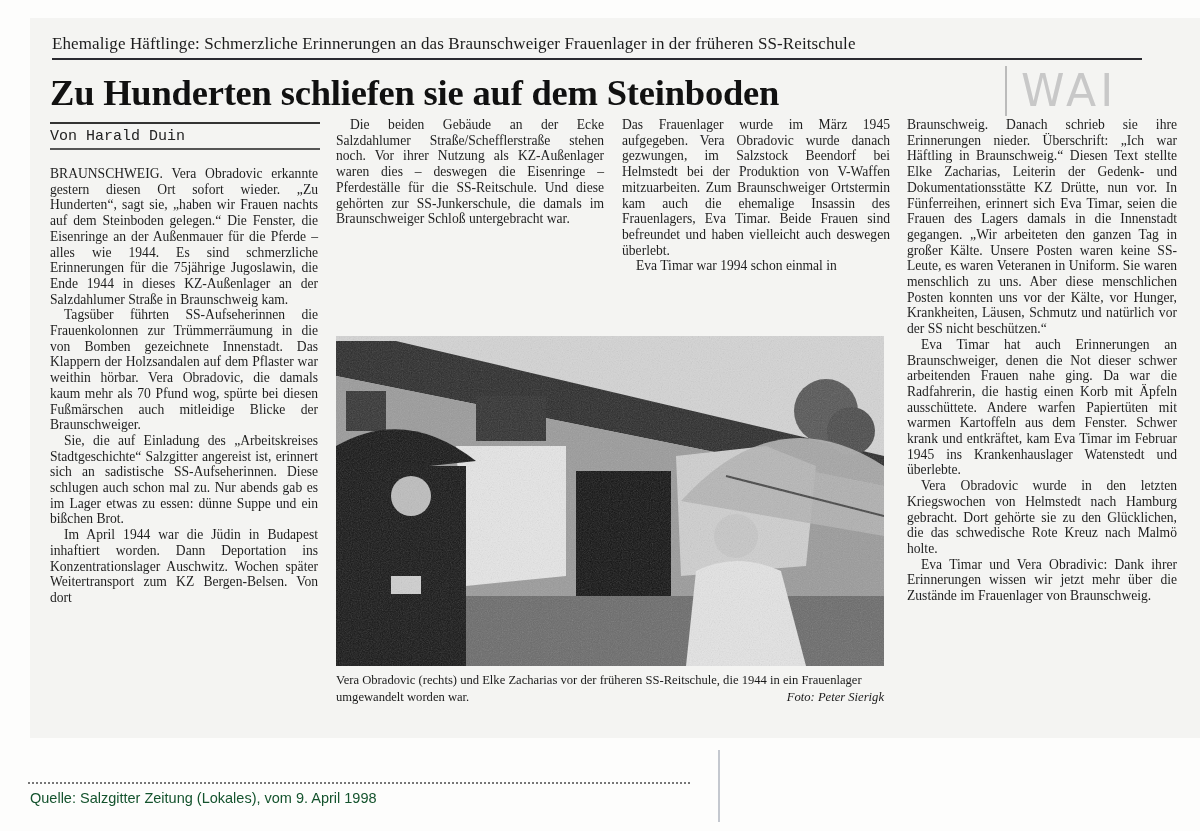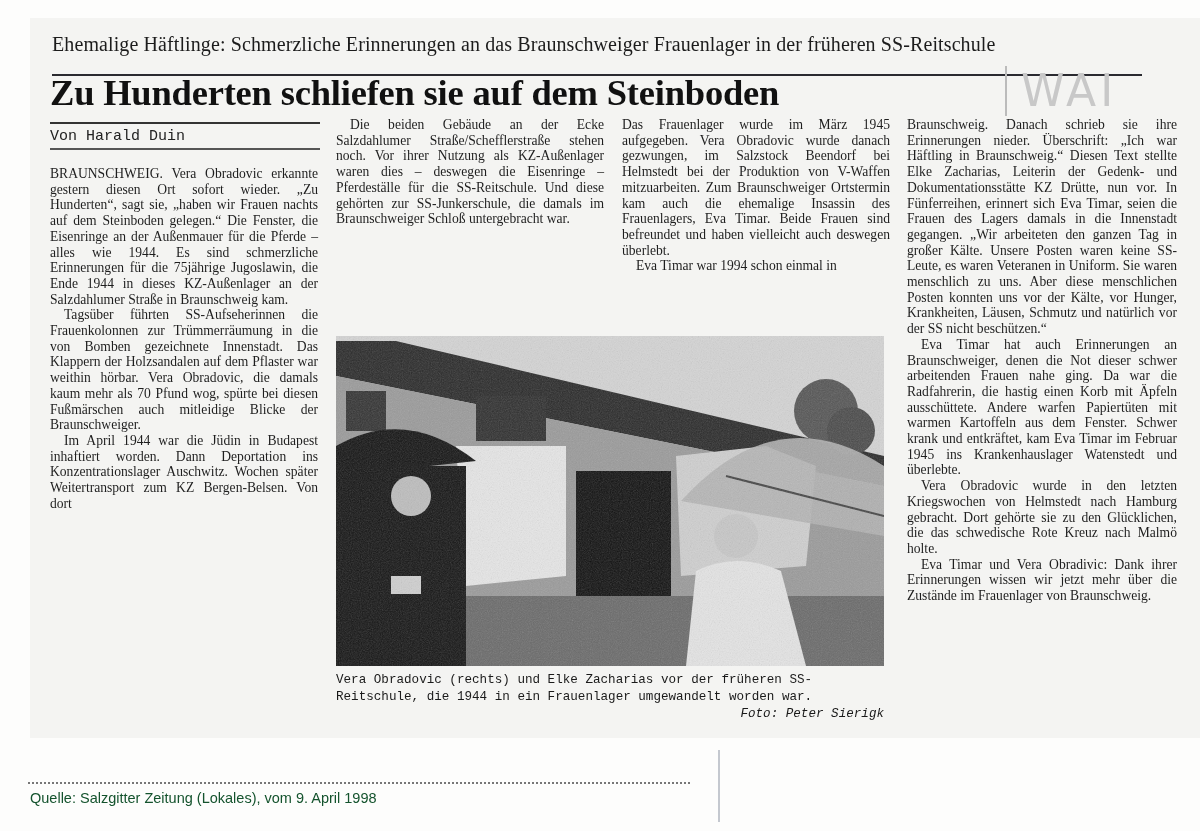--- a/index.html
+++ b/index.html
@@ -8,22 +8,22 @@
     background: #fdfdfc;
     font-family: "Liberation Serif", "DejaVu Serif", serif;
     color: #1a1a1a;
   }
   .clipping {
     position: absolute; left: 30px; top: 18px; width: 1170px; height: 720px;
     background: #f4f4f2;
   }
   .kicker {
     position: absolute; left: 52px; top: 32px; width: 1090px;
-    font-size: 20px; letter-spacing: 0.1px; color: #1c1c1c;
-    border-bottom: 2px solid #2a2a30; padding-bottom: 18px; line-height: 24px;
+    font-size: 17px; letter-spacing: 0.1px; color: #1c1c1c;
+    border-bottom: 2px solid #2a2a30; padding-bottom: 2px; line-height: 24px;
     white-space: nowrap;
   }
   .headline {
     position: absolute; left: 50px; top: 72px;
     font-size: 36.5px; font-weight: bold; line-height: 42px; color: #111;
     white-space: nowrap; letter-spacing: -0.2px;
   }
   .watermark {
     position: absolute; left: 1005px; top: 66px; width: 190px; height: 50px;
     border-left: 2px solid #bbb; color: #c8c8c8; font-family: "DejaVu Sans", sans-serif;
@@ -44,21 +44,21 @@
   .col1 { left: 50px; top: 166px; width: 268px; }
   .col2 { left: 336px; top: 117px; width: 268px; }
   .col3 { left: 622px; top: 117px; width: 268px; }
   .col4 { left: 907px; top: 117px; width: 270px; }
   .photo {
     position: absolute; left: 336px; top: 336px; width: 548px; height: 330px;
     background: #7b7b7b; overflow: hidden;
   }
   .caption {
     position: absolute; left: 336px; top: 672px; width: 548px;
-    font-family: Liberation Mono, monospace;
+    font-family: Liberation Serif, serif;
     font-size: 12.6px; line-height: 17px; color: #1a1a1a;
   }
   .caption .credit { font-style: italic; float: right; margin-left: 24px; }
   .rule-bottom {
     position: absolute; left: 28px; top: 782px; width: 662px;
     border-top: 2px dotted #777;
   }
   .source {
     position: absolute; left: 30px; top: 790px;
     font-family: Liberation Sans, sans-serif;
@@ -77,20 +77,21 @@
 <div class="headline">Zu Hunderten schliefen sie auf dem Steinboden</div>
 <div class="watermark">WAI</div>
 
 <div class="byline-wrap">
   <div class="byline">Von Harald Duin</div>
 </div>
 
 <div class="col col1">
   <p>BRAUNSCHWEIG. Vera Obradovic erkannte gestern diesen Ort sofort wieder. „Zu Hunderten“, sagt sie, „haben wir Frauen nachts auf dem Steinboden gelegen.“ Die Fenster, die Eisenringe an der Außenmauer für die Pferde – alles wie 1944. Es sind schmerzliche Erinnerungen für die 75jährige Jugoslawin, die Ende 1944 in dieses KZ-Außenlager an der Salzdahlumer Straße in Braunschweig kam.</p>
   <p class="ind">Tagsüber führten SS-Aufseherinnen die Frauenkolonnen zur Trümmerräumung in die von Bomben gezeichnete Innenstadt. Das Klappern der Holzsandalen auf dem Pflaster war weithin hörbar. Vera Obradovic, die damals kaum mehr als 70 Pfund wog, spürte bei diesen Fußmärschen auch mitleidige Blicke der Braunschweiger.</p>
+  <p class="ind">Sie, die auf Einladung des „Arbeitskreises Stadtgeschichte“ Salzgitter angereist ist, erinnert sich an sadistische SS-Aufseherinnen. Diese schlugen auch schon mal zu. Nur abends gab es im Lager etwas zu essen: dünne Suppe und ein bißchen Brot.</p>
   <p class="ind">Im April 1944 war die Jüdin in Budapest inhaftiert worden. Dann Deportation ins Konzentrationslager Auschwitz. Wochen später Weitertransport zum KZ Bergen-Belsen. Von dort</p>
 </div>
 
 <div class="col col2">
   <p class="ind">Die beiden Gebäude an der Ecke Salzdahlumer Straße/Schefflerstraße stehen noch. Vor ihrer Nutzung als KZ-Außenlager waren dies – deswegen die Eisenringe – Pferdeställe für die SS-Reitschule. Und diese gehörten zur SS-Junkerschule, die damals im Braunschweiger Schloß untergebracht war.</p>
 </div>
 
 <div class="col col3">
   <p>Das Frauenlager wurde im März 1945 aufgegeben. Vera Obradovic wurde danach gezwungen, im Salzstock Beendorf bei Helmstedt bei der Produktion von V-Waffen mitzuarbeiten. Zum Braunschweiger Ortstermin kam auch die ehemalige Insassin des Frauenlagers, Eva Timar. Beide Frauen sind befreundet und haben vielleicht auch deswegen überlebt.</p>
   <p class="ind">Eva Timar war 1994 schon einmal in</p>

